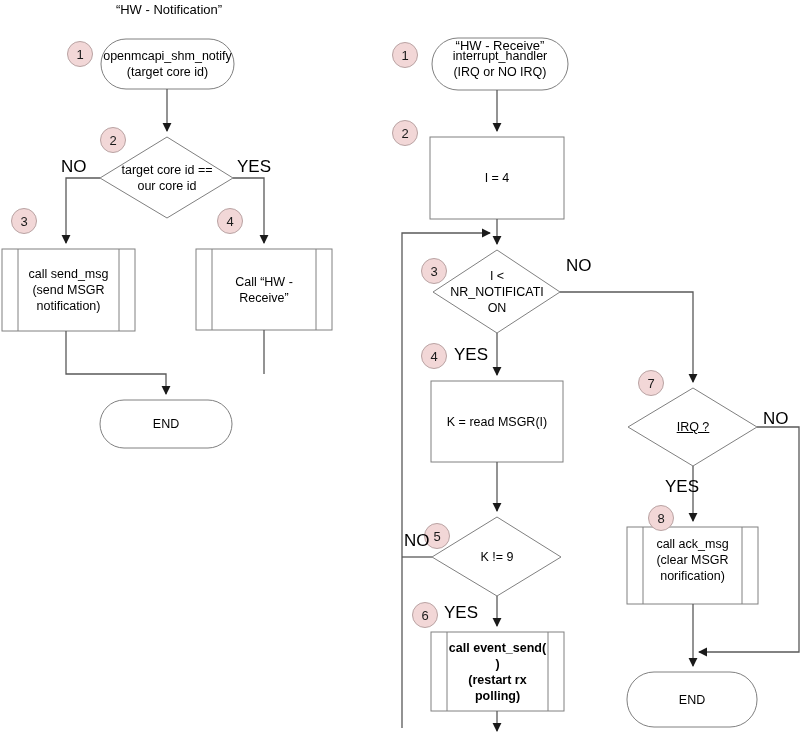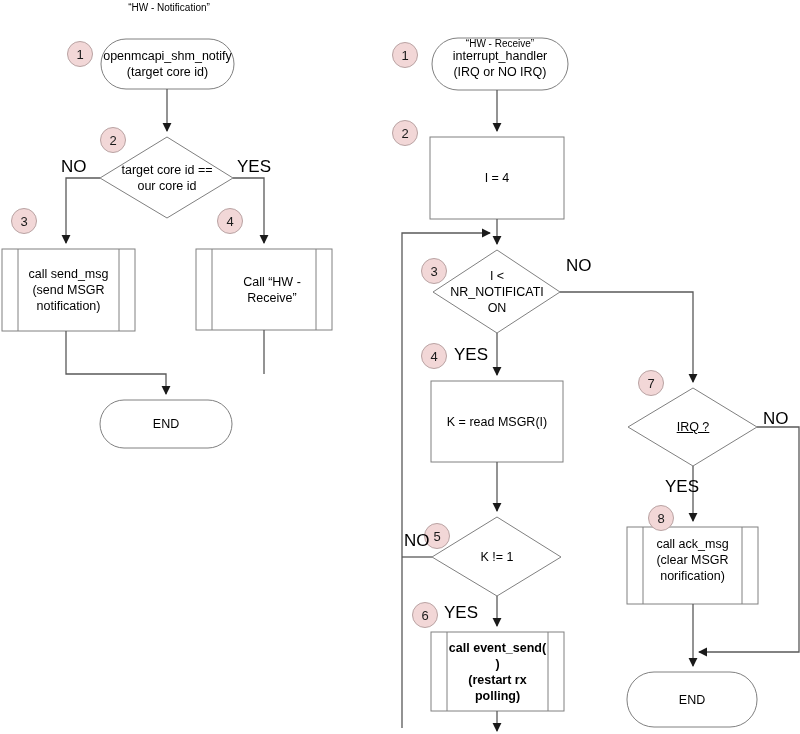--- a/index.html
+++ b/index.html
@@ -32,21 +32,21 @@
     align-items: center;
     justify-content: center;
     text-align: center;
     font-size: 12.5px;
     line-height: 16px;
     pointer-events: none;
     white-space: pre-line;
   }
   .col-title {
     position: absolute;
-    font-size: 10px;
+    font-size: 13px;
     text-align: center;
     white-space: nowrap;
   }
   .badge {
     position: absolute;
     width: 26px;
     height: 26px;
     border-radius: 50%;
     background: #f2d7d7;
     border: 1px solid #b9a3a3;
@@ -140,40 +140,40 @@
   <div class="col-title" style="left:84px; top:2px; width:170px;">“HW - Notification”</div>
   <div class="col-title" style="left:415px; top:2px; width:170px;margin-top:36px;">“HW - Receive”</div>
 
   <div class="node-text" style="left:107px; top:160px; width:120px; height:36px;">target core id ==
 our core id</div>
   <div class="node-text" style="left:101px; top:39px; width:133px; height:50px;">openmcapi_shm_notify
 (target core id)</div>
   <div class="node-text" style="left:18px; top:249px; width:101px; height:82px;">call send_msg
 (send MSGR
 notification)</div>
-  <div class="node-text" style="left:220px; top:249px; width:104px; height:81px;">Call “HW -
+  <div class="node-text" style="left:212px; top:249px; width:104px; height:81px;">Call “HW -
 Receive”</div>
   <div class="node-text" style="left:100px; top:400px; width:132px; height:48px;">END</div>
 
   <div class="badge" style="left:67px; top:41px;">1</div>
   <div class="badge" style="left:100px; top:127px;">2</div>
   <div class="badge" style="left:11px; top:208px;">3</div>
   <div class="badge" style="left:217px; top:208px;">4</div>
 
   <div class="edge-label" style="left:61px; top:157px;">NO</div>
   <div class="edge-label" style="left:237px; top:157px;">YES</div>
 
   <div class="node-text" style="left:432px; top:38px; width:136px; height:52px;">interrupt_handler
 (IRQ or NO IRQ)</div>
   <div class="node-text" style="left:430px; top:137px; width:134px; height:82px;">I  = 4</div>
   <div class="node-text" style="left:437px; top:265px; width:120px; height:54px;">I &lt;
 NR_NOTIFICATI
 ON</div>
   <div class="node-text" style="left:431px; top:381px; width:132px; height:81px;border-radius:14px;">K = read MSGR(I)</div>
-  <div class="node-text" style="left:442px; top:540px; width:110px; height:34px;">K != 1</div>
+  <div class="node-text" style="left:442px; top:540px; width:110px; height:34px;">K != 9</div>
   <div class="node-text" style="left:447px; top:632px; width:101px; height:79px;font-weight:bold;">call event_send(  )
 (restart rx polling)</div>
   <div class="node-text" style="left:640px; top:410px; width:106px; height:34px;text-decoration:underline;">IRQ ?</div>
   <div class="node-text" style="left:643px; top:527px; width:99px; height:66px;">call ack_msg
 (clear MSGR
 norification)</div>
   <div class="node-text" style="left:627px; top:672px; width:130px; height:55px;">END</div>
 
   <div class="badge" style="left:392px; top:42px;">1</div>
   <div class="badge" style="left:392px; top:120px;">2</div>

